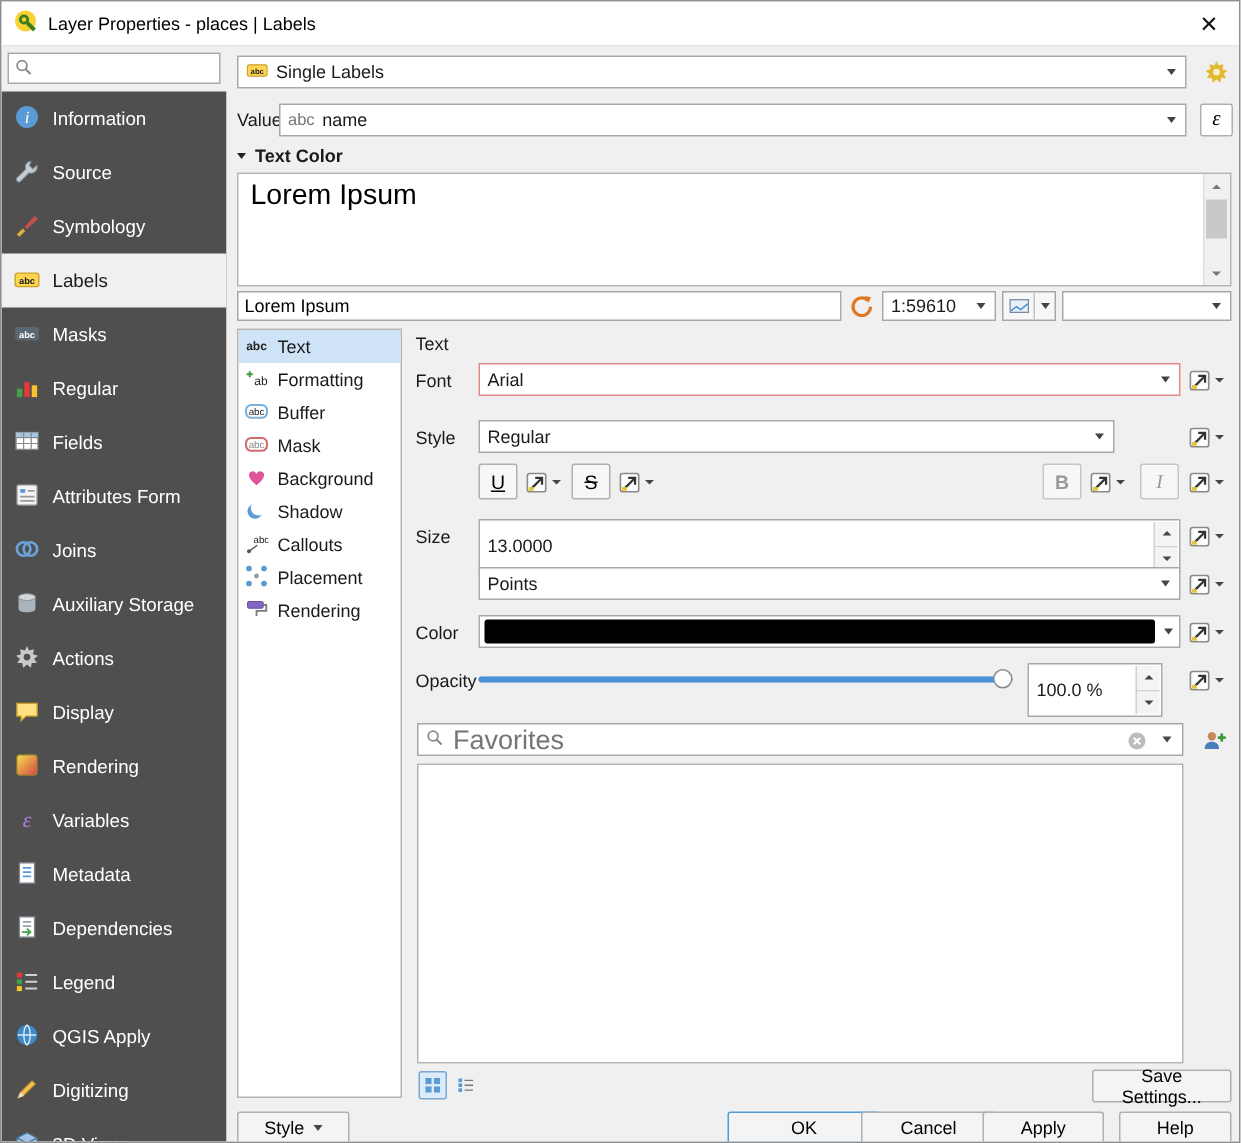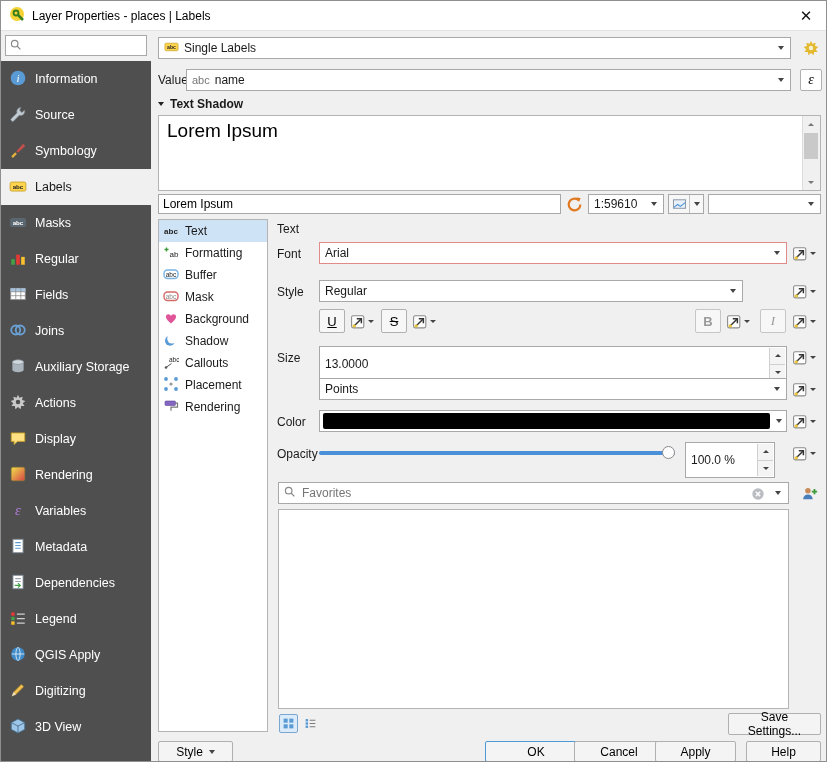--- a/index.html
+++ b/index.html
@@ -74,21 +74,21 @@
   .color-arrow{width:13px;display:flex;align-items:center;justify-content:center;}
   
   .slider{position:absolute;height:22px;}
   .slider-track{position:absolute;left:0;right:0;top:9px;height:4px;background:#c8c8c8;border-radius:2px;}
   .slider-fill{height:100%;width:100%;background:#4a90d9;border-radius:2px;}
   .slider-handle{position:absolute;right:0;top:4px;width:13px;height:13px;border-radius:50%;
     background:#fdfdfd;border:1px solid #8a8a8a;box-sizing:border-box;}
   
   .search-combo{position:absolute;height:22px;background:#fff;border:1px solid #a8a8a8;box-sizing:border-box;
     display:flex;align-items:center;padding:0 34px 0 4px;gap:4px;}
-  .search-combo input{border:none;outline:none;flex:1;min-width:0;font-size:12px;background:transparent;}
+  .search-combo input{border:none;outline:none;flex:1;min-width:0;font-size:18px;background:transparent;}
   .search-clear{position:absolute;right:22px;top:3px;width:16px;height:16px;border:none;background:transparent;padding:0;display:flex;align-items:center;justify-content:center;}
   .search-arrow{position:absolute;right:2px;top:1px;bottom:1px;width:16px;display:flex;align-items:center;justify-content:center;}
   .panel-box{position:absolute;background:#fff;border:1px solid #b4b4b4;box-sizing:border-box;}
   .view-btn{position:absolute;width:19px;height:19px;background:#f4f4f4;border:1px solid #c0c0c0;border-radius:2px;
     box-sizing:border-box;display:flex;align-items:center;justify-content:center;padding:0;}
   .view-btn.active{background:#dcebf9;border-color:#7aa7cf;}
 </style>
 </head>
 <body>
 
@@ -164,20 +164,28 @@
       <div class="nav-item">
         <span><svg width="18" height="18" viewBox="0 0 16 16">
               <rect x="1.5" y="3" width="13" height="10" fill="#fff" stroke="#8a8a8a" stroke-width=".8"></rect>
               <rect x="1.5" y="3" width="13" height="3" fill="#a7c4e0"></rect>
               <path d="M1.5 6 h13 M1.5 9.5 h13 M6 3 v10 M10.5 3 v10" stroke="#8a8a8a" stroke-width=".7"></path>
             </svg></span>
         <span>Fields</span>
       </div>
       <div class="nav-item">
         <span><svg width="18" height="18" viewBox="0 0 16 16">
+              <rect x="2" y="2" width="12" height="12" rx="1" fill="#f4f4f4" stroke="#8a8a8a" stroke-width=".8"></rect>
+              <rect x="4" y="4.5" width="3" height="2.2" fill="#5a9bd5"></rect>
+              <path d="M8.5 5.5 h4 M4 9 h8.5 M4 11.5 h8.5" stroke="#9a9a9a" stroke-width="1"></path>
+            </svg></span>
+        <span>Attributes Form</span>
+      </div>
+      <div class="nav-item">
+        <span><svg width="18" height="18" viewBox="0 0 16 16">
               <circle cx="6" cy="8" r="4" fill="none" stroke="#6aa2d8" stroke-width="1.6"></circle>
               <circle cx="10" cy="8" r="4" fill="none" stroke="#6aa2d8" stroke-width="1.6"></circle>
             </svg></span>
         <span>Joins</span>
       </div>
       <div class="nav-item">
         <span><svg width="18" height="18" viewBox="0 0 16 16">
               <path d="M3 4.5 v7 c0 1.1 2.2 2 5 2 s5-.9 5-2 v-7" fill="#aab4bc"></path>
               <ellipse cx="8" cy="4.5" rx="5" ry="2" fill="#cfd8dd" stroke="#8a949c" stroke-width=".6"></ellipse>
             </svg></span>
@@ -288,21 +296,21 @@
       <span class="arrow">
           <span class="tri"></span>
         </span>
     </div>
     <button class="btn" style="left:649px;top:38px;width:22px;height:22px;background:#fff;">
       <span style="font-family:'Liberation Serif',serif;font-style:italic;font-size:14px;">ε</span>
     </button>
 
     <div class="section-head" style="left:7px;top:66px;">
       <span class="tri" style="border-top-color:#222;"></span>
-      <span>Text Shadow</span>
+      <span>Text Color</span>
     </div>
 
     <div class="preview-box" style="left:7px;top:84px;width:663px;height:76px;">
       <span class="preview-text">Lorem Ipsum</span>
       <div class="vscroll">
         <div class="scroll-btn top">
             <span class="tri-up sm" style="border-bottom-color:#777;"></span>
           </div>
         <div class="scroll-thumb"></div>
         <div class="scroll-btn bottom">

